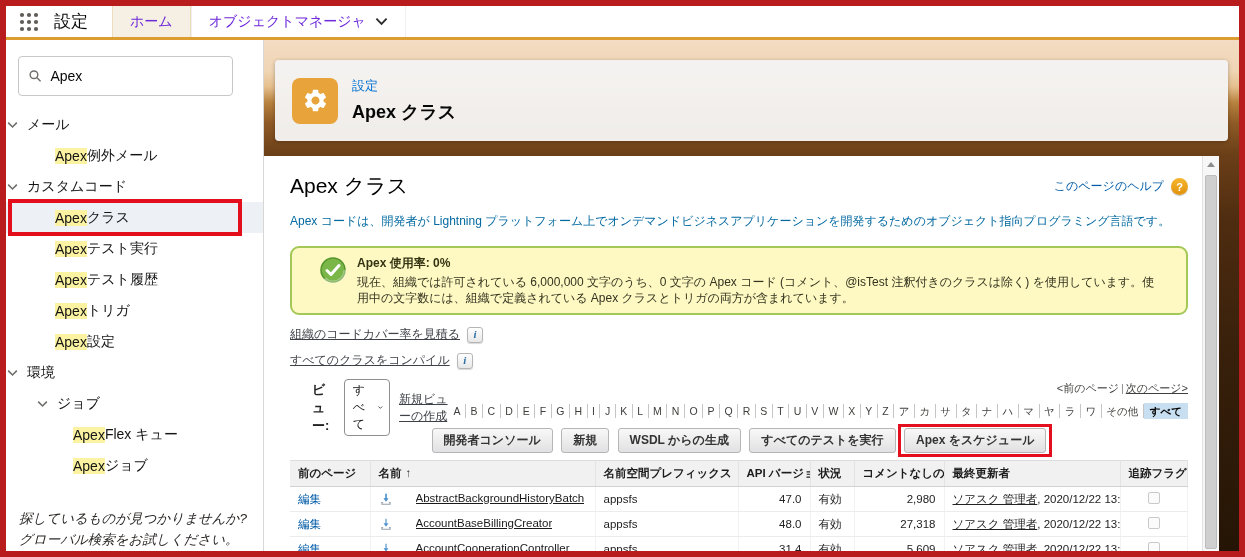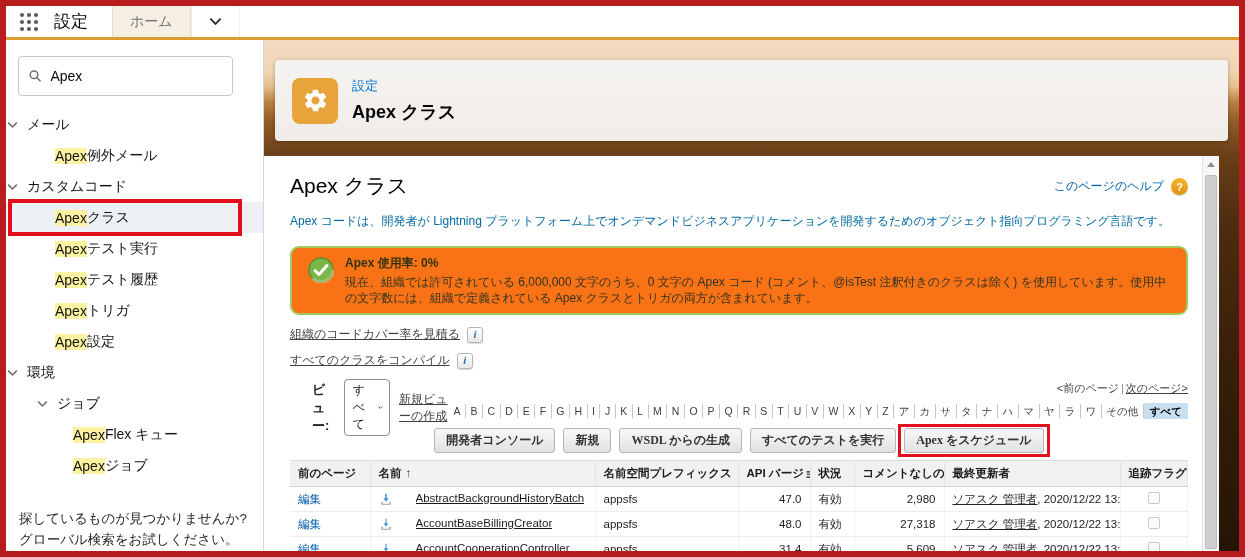--- a/index.html
+++ b/index.html
@@ -7,21 +7,21 @@
   body { font-family:"Liberation Sans","DejaVu Sans",sans-serif; }
 
   .screen { width:1245px; height:557px; border:6px solid #b91c1c; background:#fff;
             position:relative; overflow:hidden; }
 
   
   .topbar { height:31px; display:flex; align-items:stretch; background:#fff; }
   .waffle { width:46px; display:flex; align-items:center; justify-content:center; cursor:pointer; }
   .app-label { font-size:17px; color:#080707; display:flex; align-items:center; padding:0 24px 0 2px; }
   .tabs { display:flex; }
-  .tab { display:flex; align-items:center; gap:9px; padding:0 17px; font-size:14px; color:#737373;
+  .tab { display:flex; align-items:center; gap:9px; padding:0 17px; font-size:14px; color:#6d28d9;
          border-left:1px solid #efefef; border-right:1px solid #efefef; cursor:pointer; background:#fff; }
   .tab.active { background:#f6efe4; border-color:#eddcbd; }
   .brandbar { height:3px; background:#dd9c2f; }
 
   
   .bodyrow { display:flex; height:519px; }
 
   
   .sidebar { width:258px; background:#fff; border-right:1px solid #d9d7d5; position:relative; }
   .search-box { margin:16px 30px 0 12px; height:40px; border:1px solid #c9c7c5; border-radius:4px;
@@ -33,21 +33,21 @@
               cursor:pointer; position:relative; }
   .nav-item .chev { margin-right:9px; flex:none; }
   .lvl0 { padding-left:1px; }
   .lvl1 { padding-left:49px; }
   .lvl1c { padding-left:31px; }
   .lvl2 { padding-left:67px; }
   .hl { background:#fbf3a1; }
   .nav-item.selected { background:#edf1f5; }
   .red-box { position:absolute; border:4px solid #e30f1d; pointer-events:none; z-index:5; }
   .nav-red { top:-3px; bottom:-3px; left:2px; right:21px; }
-  .side-footer { margin-top:27px; padding:0 13px; font-size:13.5px; line-height:21px; color:#2b2826; }
+  .side-footer { margin-top:27px; padding:0 13px; font-size:13.5px; line-height:21px; color:#2b2826;font-style:italic; }
 
   
   .main { flex:1; position:relative; overflow:hidden;
           background:linear-gradient(180deg,#f3dcc3 0%,#f0d5b4 6%,#e5bf8e 9%,#b8823f 12%,
                      #8f5a26 16%,#6b3f18 22%,#4e2c10 35%,#38200b 60%,#241405 100%); }
 
   .header-card { position:absolute; top:20px; left:11px; right:11px; height:81px;
                  background:rgba(244,243,242,.97); border-radius:4px;
                  box-shadow:0 1px 4px rgba(0,0,0,.28); display:flex; align-items:center;
                  padding-left:17px; gap:14px; }
@@ -73,22 +73,22 @@
   .heading-row { display:flex; justify-content:space-between; align-items:flex-start; }
   .content-heading { font-size:21px; font-weight:normal; color:#000; }
   .help { display:flex; align-items:center; gap:7px; margin-top:6px; }
   .help a { color:#015ba7; font-size:12px; cursor:pointer; }
   .help-icon { width:17px; height:17px; border-radius:50%; flex:none; cursor:pointer;
                background:linear-gradient(#f6b62f,#e0920c); color:#fff; font-weight:bold;
                font-size:11px; display:flex; align-items:center; justify-content:center;
                box-shadow:0 1px 1px rgba(0,0,0,.25); }
   .desc { margin-top:13px; font-size:12px; color:#0369a1; }
 
-  .usage-box { margin-top:16px; background:#f97316; border:2px solid #a3c857; border-radius:9px;
-               padding:7px 16px; display:flex; gap:11px; align-items:flex-start; }
+  .usage-box { margin-top:16px; background:#fef9c3; border:2px solid #a3c857; border-radius:9px;
+               padding:7px 28px; display:flex; gap:11px; align-items:flex-start; }
   .check-icon { flex:none; margin-top:2px; }
   .usage-title { font-size:12px; font-weight:bold; color:#333312; }
   .usage-body { font-size:12px; color:#33331f; line-height:16px; margin-top:2px; max-width:860px; }
 
   .link-row { margin-top:11px; display:flex; align-items:center; }
   .link-row.second { margin-top:9px; }
   .dlink { color:#3f4148; text-decoration:underline; font-size:12px; cursor:pointer; }
   .info-btn { width:16px; height:16px; margin-left:7px; cursor:pointer;
               font-family:"Liberation Serif",serif; font-style:italic; font-weight:bold;
               color:#2f6fa7; font-size:11px; line-height:13px; text-align:center;
@@ -102,21 +102,21 @@
             background:#fff; padding:2px 6px 2px 8px; font-size:12px; color:#111; cursor:pointer; }
   .right-col { text-align:right; margin-top:6px; }
   .pagination { font-size:11px; color:#3e3e3c; }
   .pagination .next { text-decoration:underline; color:#3e3e3c; cursor:pointer; }
   .pagination .pdiv { color:#888; margin:0 2px; }
   .index-row { margin-top:7px; display:flex; justify-content:flex-end; align-items:center; white-space:nowrap; }
   .idx { font-size:10.5px; color:#3e3e3c; padding:0 4.5px; border-right:1px solid #c5c5c5;
          cursor:pointer; text-decoration:none; line-height:14px; }
   .idx.active { background:#c7dff1; font-weight:bold; color:#000; border-right:none; padding:1px 6px; }
 
-  .btn-row { margin-top:5px; text-align:center;font-family:Liberation Serif, serif; }
+  .btn-row { margin-top:5px; text-align:center; }
   .btn { display:inline-block; margin:0 2px; padding:3px 11px; font-size:12px; font-weight:bold;
          color:#333; background:linear-gradient(#f8f8f8,#e1e1e3); border:1px solid #b6b6b6;
          border-radius:3px; cursor:pointer; font-family:inherit; }
   .btn-wrap { position:relative; display:inline-block; }
   .btn-red { border-width:3px; top:-4px; bottom:-4px; left:-4px; right:-4px; }
 
   table.list { margin-top:7px; width:100%; border-collapse:collapse; table-layout:fixed; font-size:11.5px; }
   table.list th { background:#f1f1f1; border-top:1px solid #dcdcdc; border-bottom:1px solid #d2d2d2;
                   border-right:1px solid #e3e3e3; padding:5px 8px; text-align:left; font-weight:bold;
                   color:#1b1b1b; white-space:nowrap; overflow:hidden; }
@@ -152,20 +152,21 @@
             <circle cx="18" cy="18" r="2.1"></circle>
         </g>
       </svg>
     </div>
     <div class="app-label">設定</div>
     <div class="tabs">
       <div class="tab active">
         <span>ホーム</span>
       </div>
       <div class="tab">
+        <span>オブジェクトマネージャ</span>
         <svg width="13" height="9" viewBox="0 0 14 9">
           <polyline points="1.5,1.5 7,7 12.5,1.5" fill="none" stroke="#2b2b2b" stroke-width="2"></polyline>
         </svg>
       </div>
     </div>
   </div>
   <div class="brandbar"></div>
 
   <div class="bodyrow">
 

